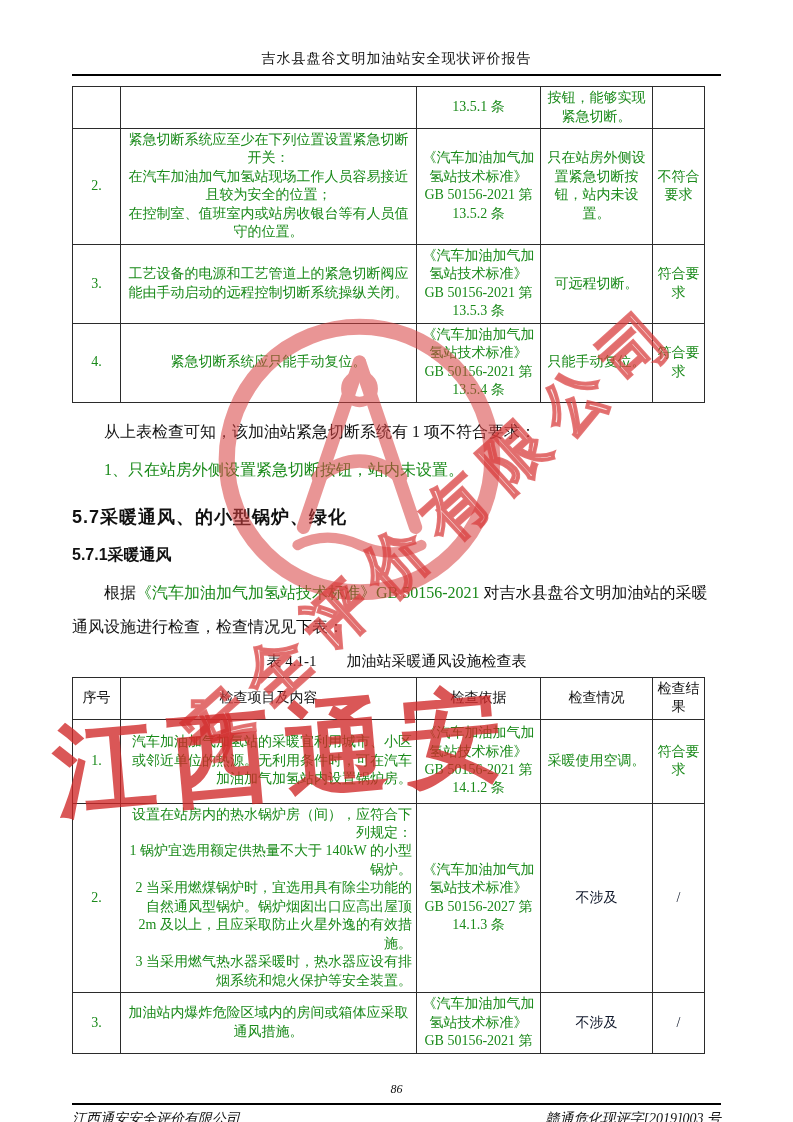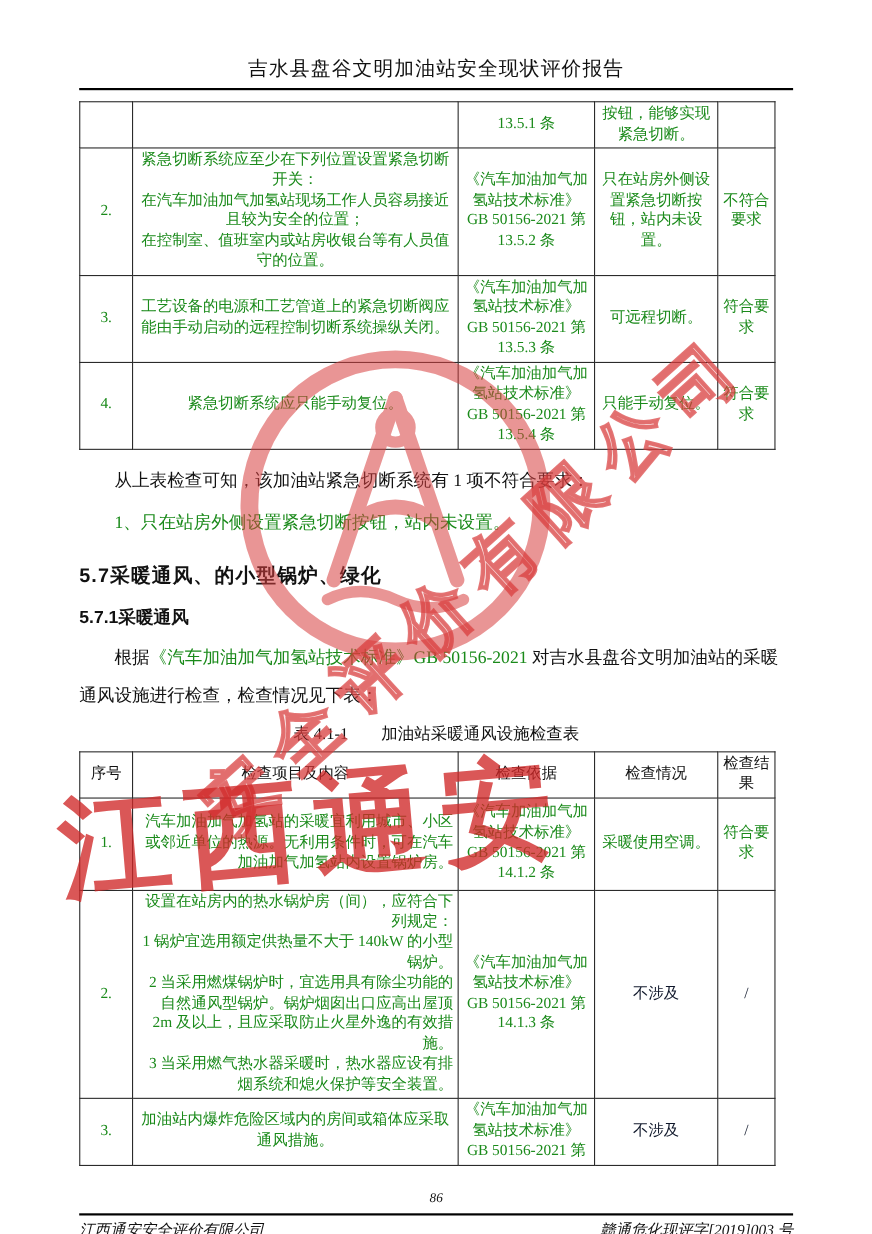--- a/index.html
+++ b/index.html
@@ -1,21 +1,21 @@
 <!DOCTYPE html>
 <html><head>
 <meta charset="utf-8">
 <style>
   * { margin:0; padding:0; box-sizing:border-box; }
   html,body { background:#888; }
   body { font-family:"Liberation Serif","DejaVu Serif",serif; color:#111; }
   .page { position:relative; width:793px; height:1122px; background:#fff; margin:0 auto; overflow:hidden; }
   .content { position:relative; margin:0 72px; z-index:1; }
 
-  .header-title { padding-top:50px; text-align:center; font-size:18px; letter-spacing:1px; }
+  .header-title { padding-top:50px; text-align:center; font-size:14px; letter-spacing:1px; }
   .header-rule { border-bottom:2px solid #000; margin-top:6px; }
 
   table { border-collapse:collapse; table-layout:fixed; width:632px; font-size:14px; }
   td,th { border:1px solid #2b2b2b; text-align:center; vertical-align:middle; padding:2px 4px; line-height:1.32; white-space:pre-line; font-weight:normal; }
   .g { color:#1a8a1a; }
   .blk { color:#0f172a; }
   .tbl1 { margin-top:10px; }
   .tbl1 tr.r0 { height:42px; }
   .tbl1 tr.r1 { height:112px; }
   .tbl1 tr.r2 { height:68px; }
@@ -132,21 +132,21 @@
         <td class="g">《汽车加油加气加氢站技术标准》GB 50156-2021 第 14.1.2 条</td>
         <td class="g">采暖使用空调。</td>
         <td class="g">符合要求</td>
       </tr>
       <tr class="r2">
         <td class="g">2.</td>
         <td class="g cell-left">设置在站房内的热水锅炉房（间），应符合下列规定：
 1 锅炉宜选用额定供热量不大于 140kW 的小型锅炉。
 2 当采用燃煤锅炉时，宜选用具有除尘功能的自然通风型锅炉。锅炉烟囱出口应高出屋顶 2m 及以上，且应采取防止火星外逸的有效措施。
 3 当采用燃气热水器采暖时，热水器应设有排烟系统和熄火保护等安全装置。</td>
-        <td class="g">《汽车加油加气加氢站技术标准》GB 50156-2021 第 14.1.3 条</td>
+        <td class="g">《汽车加油加气加氢站技术标准》GB 50156-2027 第 14.1.3 条</td>
         <td class="blk">不涉及</td>
         <td class="blk">/</td>
       </tr>
       <tr class="r3">
         <td class="g">3.</td>
         <td class="g">加油站内爆炸危险区域内的房间或箱体应采取通风措施。</td>
         <td class="g">《汽车加油加气加氢站技术标准》GB 50156-2021 第</td>
         <td class="blk">不涉及</td>
         <td class="blk">/</td>
       </tr>

